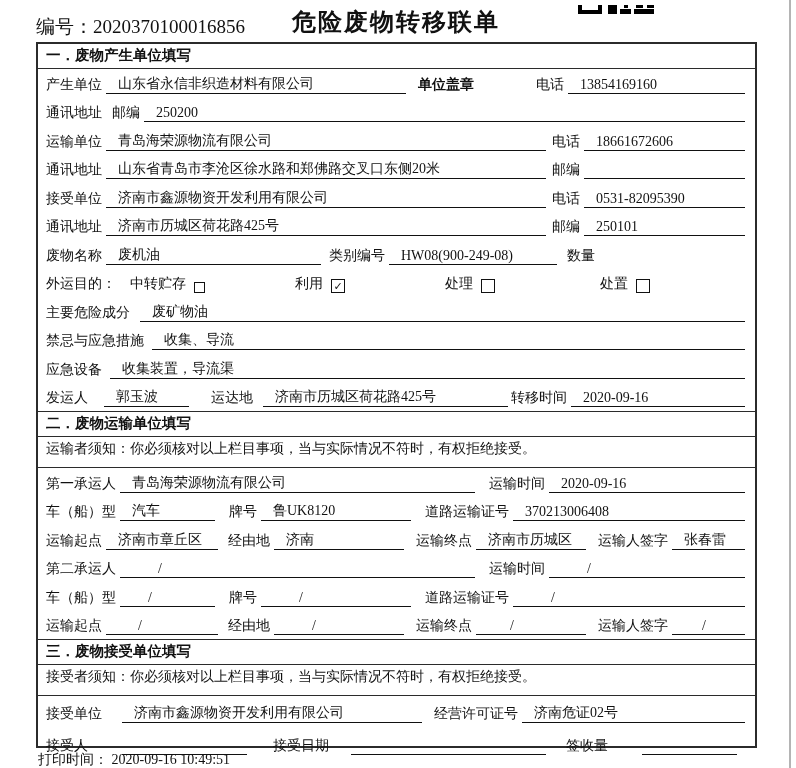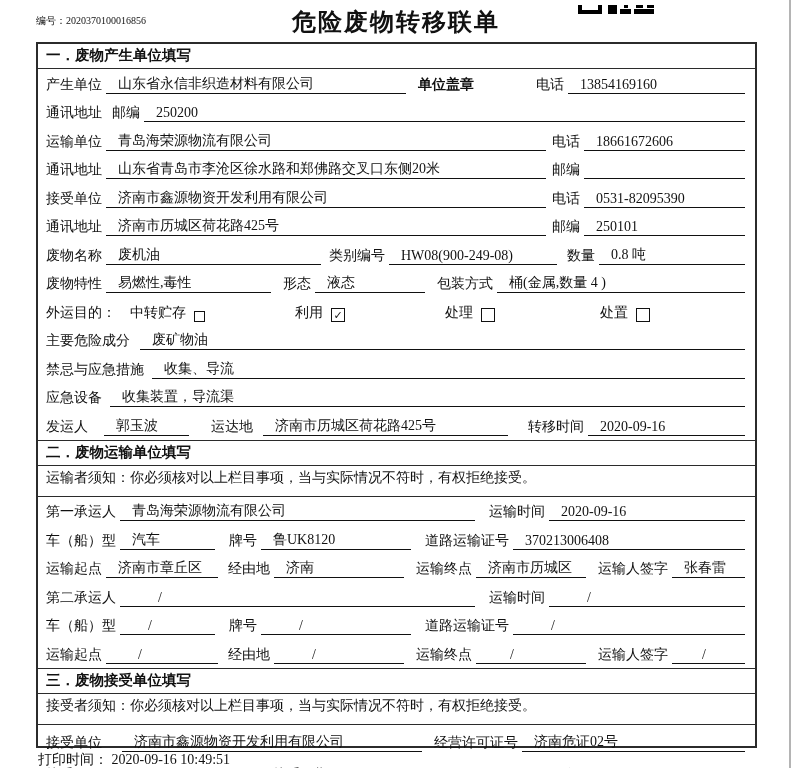--- a/index.html
+++ b/index.html
@@ -5,21 +5,21 @@
   html,body{margin:0;padding:0;}
   body{
     width:796px;height:768px;position:relative;background:#ffffff;
     font-family:"Liberation Serif","DejaVu Serif",serif;
     color:#111;overflow:hidden;
   }
   
   .page-edge{position:absolute;top:0;bottom:0;right:5px;width:2px;background:#b4b4b4;}
   
   .hdr{position:absolute;top:6px;left:36px;right:40px;height:34px;}
-  .serial{position:absolute;left:0;top:8px;font-size:10px;white-space:nowrap;}
+  .serial{position:absolute;left:0;top:8px;font-size:19px;white-space:nowrap;}
   .doc-title{position:absolute;left:0;right:0;top:0;text-align:center;font-size:24px;font-weight:bold;letter-spacing:2px;}
   .qr{position:absolute;left:578px;top:0;width:76px;height:9px;}
   
   .tbl{
     position:absolute;left:36px;top:42px;width:721px;height:706px;
     border:2px solid #2b2b2b;box-sizing:border-box;
     display:flex;flex-direction:column;font-size:14px;
   }
   .sec-title{
     font-weight:bold;font-size:14.5px;
@@ -118,31 +118,22 @@
     <span class="lab" style="margin-left:6px">邮编</span>
     <span class="u fill">250101</span>
   </div>
 
   <div class="row">
     <span class="lab">废物名称</span>
     <span class="u" style="width:215px">废机油</span>
     <span class="lab" style="margin-left:8px">类别编号</span>
     <span class="u" style="width:168px">HW08(900-249-08)</span>
     <span class="lab" style="margin-left:10px">数量</span>
-    <span class="u fill">0.8 吨</span>
-  </div>
-
-  <div class="row">
-    <span class="lab">废物特性</span>
-    <span class="u" style="width:165px">易燃性,毒性</span>
-    <span class="lab" style="margin-left:12px">形态</span>
-    <span class="u" style="width:110px">液态</span>
-    <span class="lab" style="margin-left:12px">包装方式</span>
-    <span class="u fill">桶(金属,数量  4 )</span>
-  </div>
+  </div>
+
 
   <div class="row">
     <span class="lab">外运目的：</span>
     <span class="opt" style="margin-left:10px">
       <span>中转贮存</span>
       <span class="cb" style="width:9px;height:9px;line-height:9px"></span>
     </span>
     <span class="opt" style="margin-left:90px">
       <span>利用</span>
       <span class="cb">✓</span>
@@ -170,21 +161,21 @@
   <div class="row">
     <span class="lab">应急设备</span>
     <span class="u fill" style="margin-left:4px">收集装置，导流渠</span>
   </div>
 
   <div class="row">
     <span class="lab">发运人</span>
     <span class="u" style="width:85px;margin-left:12px">郭玉波</span>
     <span class="lab" style="margin-left:22px">运达地</span>
     <span class="u" style="width:245px;margin-left:6px">济南市历城区荷花路425号</span>
-    <span class="lab" style="margin-left:20px">转移时间</span>
+    <span class="lab" style="margin-left:3px">转移时间</span>
     <span class="u fill">2020-09-16</span>
   </div>
 
   <div class="sec-title mid">二．废物运输单位填写</div>
 
   <div class="notice">
     <span>运输者须知：</span>
     <span>你必须核对以上栏目事项，当与实际情况不符时，有权拒绝接受。</span>
   </div>
 

